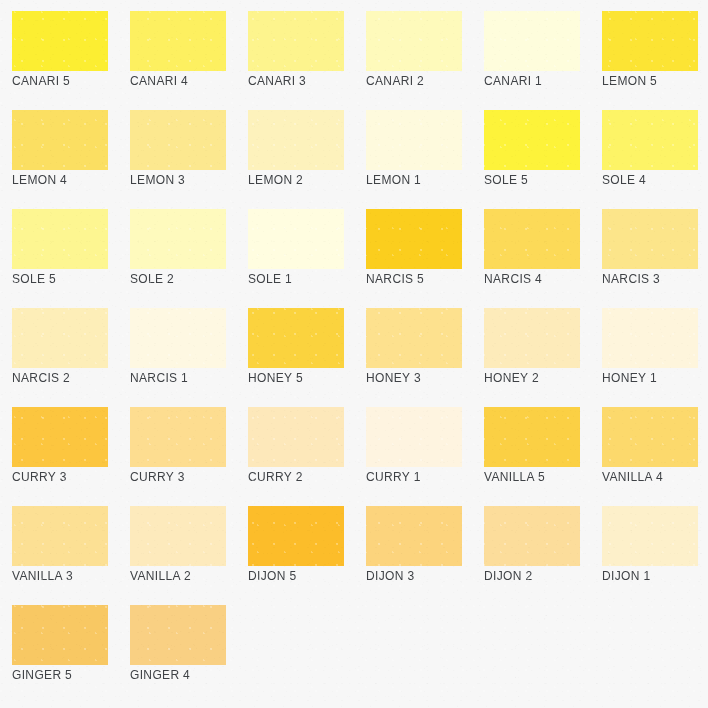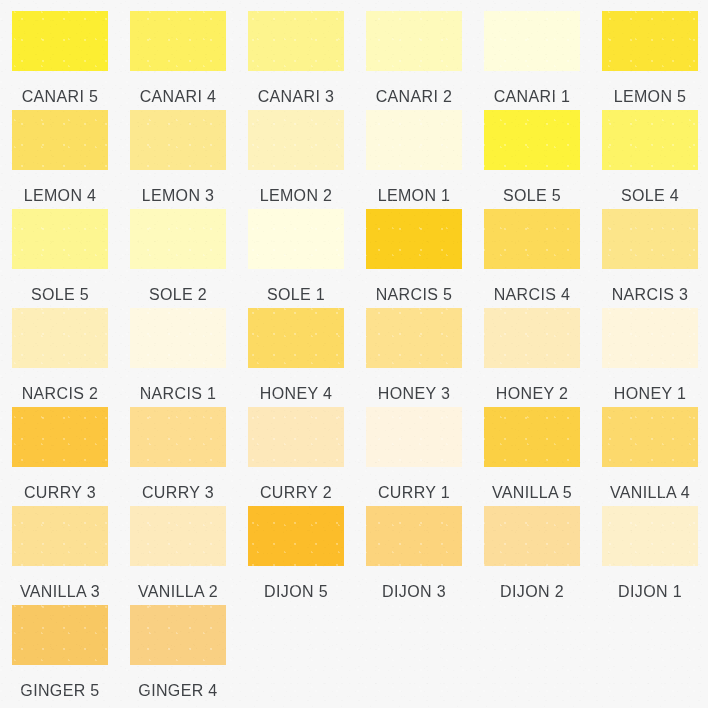--- a/index.html
+++ b/index.html
@@ -50,26 +50,25 @@
     flex-direction: column;
     align-items: flex-start;
   }
   .swatch-chip {
     width: 96px;
     height: 60px;
     display: block;
   }
   .swatch-label {
     width: 96px;
-    text-align: center;
-    font-size: 16px;
+    font-size: 12px;
     line-height: 12px;
     color: #3f4246;
     letter-spacing: 0.35px;
-    margin-top: 20px;
+    margin-top: 4px;
     white-space: nowrap;
     font-family: "Liberation Sans", sans-serif;
   }
 </style>
 </head>
 <body>
 
 <div id="palette-grid">
     <div class="swatch-cell">
       <div class="swatch-chip" style="background-color: rgb(252, 238, 50);"></div>
@@ -145,22 +144,22 @@
     </div>
     <div class="swatch-cell">
       <div class="swatch-chip" style="background-color: rgb(253, 238, 184);"></div>
       <div class="swatch-label">NARCIS 2</div>
     </div>
     <div class="swatch-cell">
       <div class="swatch-chip" style="background-color: rgb(254, 248, 226);"></div>
       <div class="swatch-label">NARCIS 1</div>
     </div>
     <div class="swatch-cell">
-      <div class="swatch-chip" style="background-color: rgb(252, 218, 99);"></div>
-      <div class="swatch-label">HONEY 4</div>
+      <div class="swatch-chip" style="background-color: rgb(251, 211, 62);"></div>
+      <div class="swatch-label">HONEY 5</div>
     </div>
     <div class="swatch-cell">
       <div class="swatch-chip" style="background-color: rgb(253, 225, 142);"></div>
       <div class="swatch-label">HONEY 3</div>
     </div>
     <div class="swatch-cell">
       <div class="swatch-chip" style="background-color: rgb(253, 235, 186);"></div>
       <div class="swatch-label">HONEY 2</div>
     </div>
     <div class="swatch-cell">

